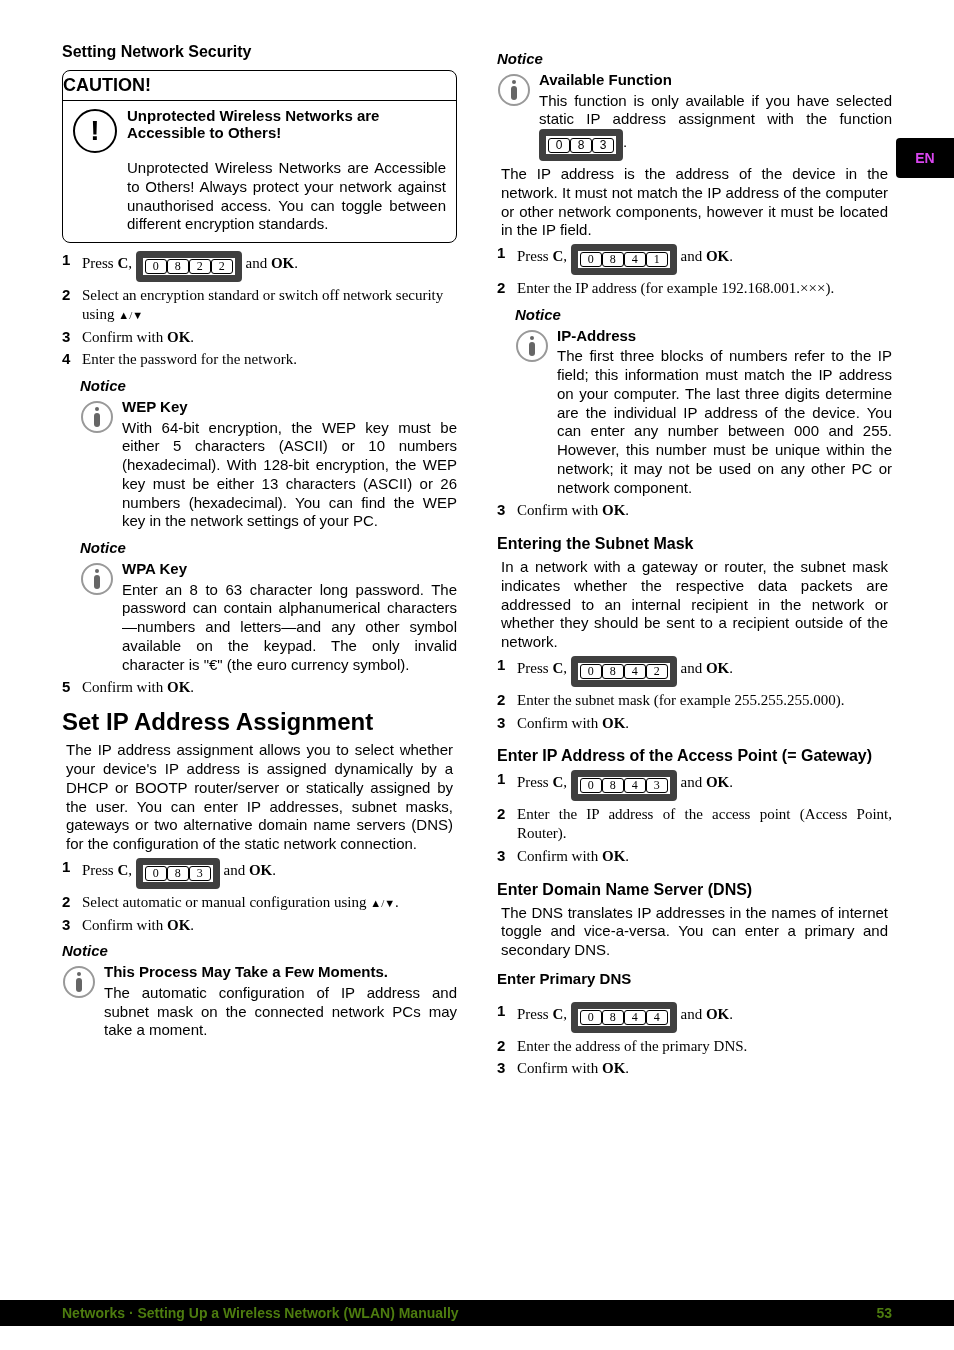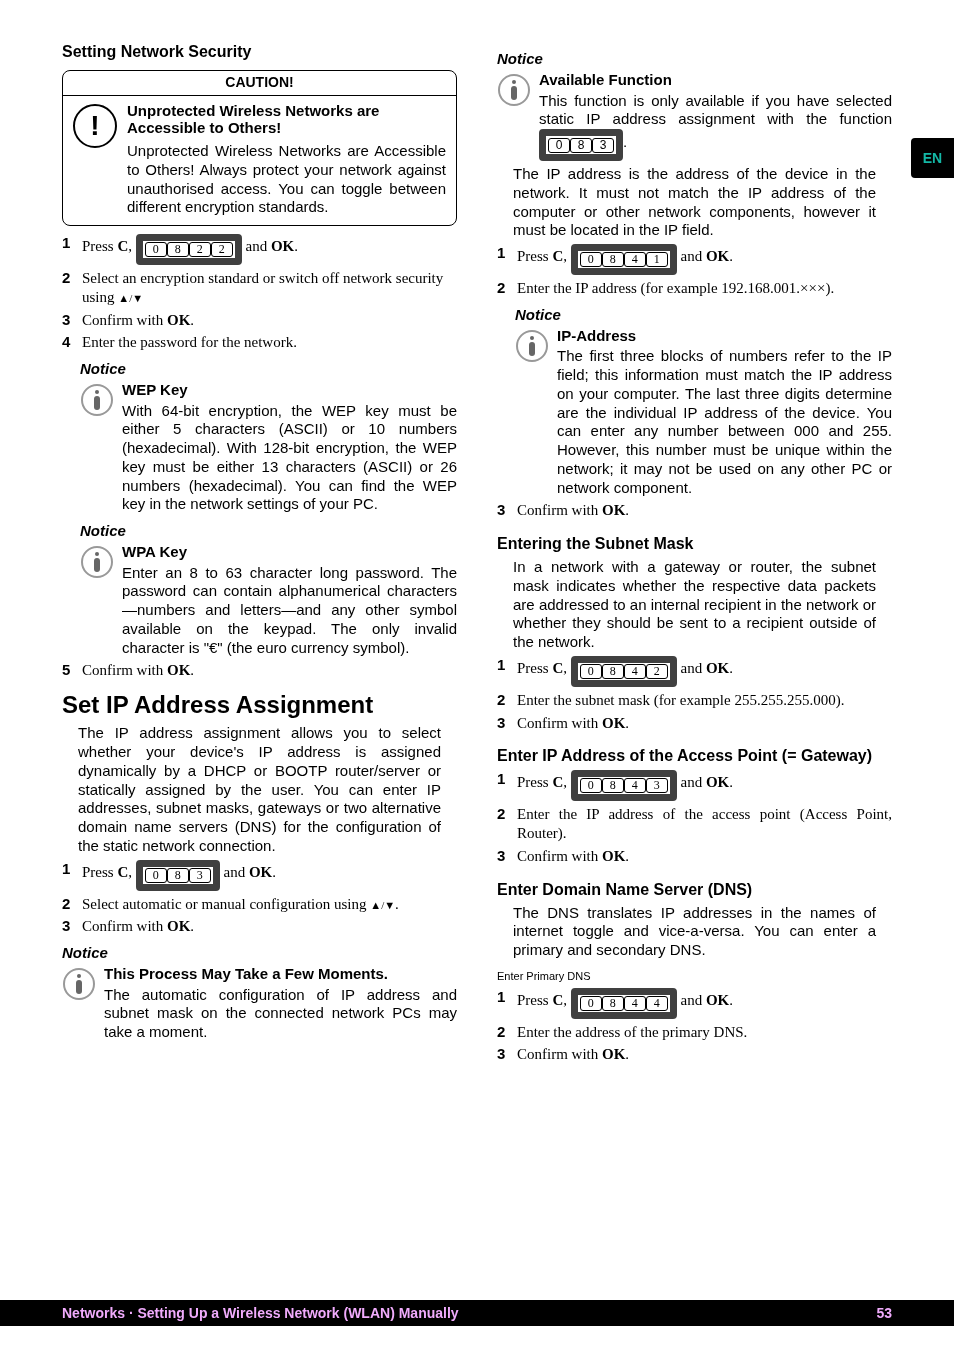--- a/index.html
+++ b/index.html
@@ -31,48 +31,47 @@
     font-weight: bold;
     margin: 0 0 6px 0;
     line-height: 1.1;
   }
   h3.section-sub {
     font-size: 16px;
     font-weight: bold;
     margin: 14px 0 4px 0;
   }
   h4.section-sub2 {
-    font-size: 11px;
-    font-weight: normal;
-    margin: 10px 0 4px 0;
-  }
-  p { margin: 4px 16px; }
+    font-size: 15px;
+    font-weight: bold;
+    margin: 10px 0 13px 0;
+  }
+  p { margin: 4px 4px; }
   .justify { text-align: justify; }
 
   
   .caution-box {
     border: 1.5px solid #000;
     border-radius: 8px;
     margin: 8px 0 8px 0;
     overflow: hidden;
   }
   .caution-head {
-    text-align: center;
-    font-weight: bold;
-    font-size: 14px;
+    font-weight: bold;
+    font-size: 18px;
     border-bottom: 1.5px solid #000;
     padding: 3px 0;
   }
   .caution-body {
     padding: 6px 10px 8px 10px;
     display: flex;
     gap: 10px;
   }
   .caution-text { flex: 1; }
-  .caution-title { font-weight: bold; line-height:1.15; margin-bottom:6px; }
+  .caution-title { font-weight: bold; line-height:1.15; margin-bottom:18px; }
 
   
   .icon-exclaim {
     width: 40px; height: 40px; flex: 0 0 40px;
     border: 2px solid #000; border-radius: 50%;
     display: flex; align-items: center; justify-content: center;
     font-size: 28px; font-weight: bold;
     margin-top: 2px;
   }
 
@@ -142,38 +141,38 @@
   
   .arrowupdown {
     display:inline-block; font-size:11px; vertical-align:0;
   }
 
   
   .lang-tab {
     position: absolute;
     right: 0;
     top: 138px;
-    width: 43px;
+    width: 58px;
     height: 40px;
     background: #000;
-    color: #14b8a6;
+    color: #d946ef;
     font-weight: bold;
     font-size: 14px;
     display: flex;
     align-items: center;
     justify-content: center;
     border-radius: 4px 0 0 4px;
   }
 
   
   .footer {
     position: absolute;
     left: 0; right: 0; bottom: 24px;
     background: #000;
-    color: #f0abfc;
+    color: #4d7c0f;
     height: 26px;
     display: flex;
     align-items: center;
     justify-content: space-between;
     padding: 0 62px;
     font-size: 14px;
     font-weight: bold;
   }
 </style>
 </head>

